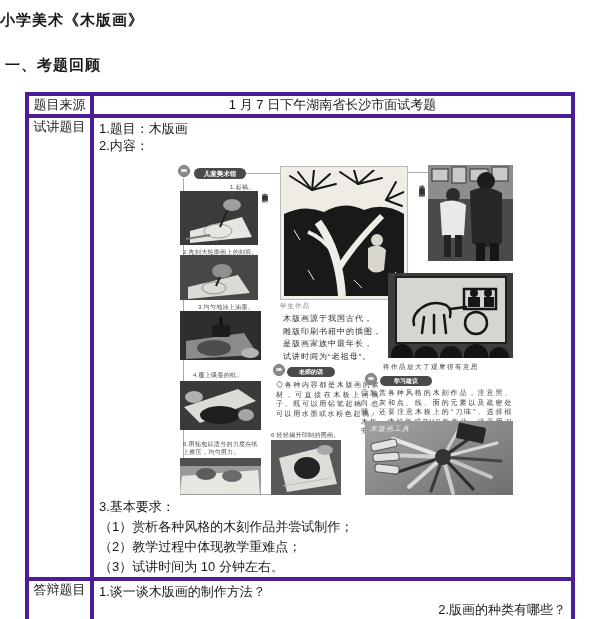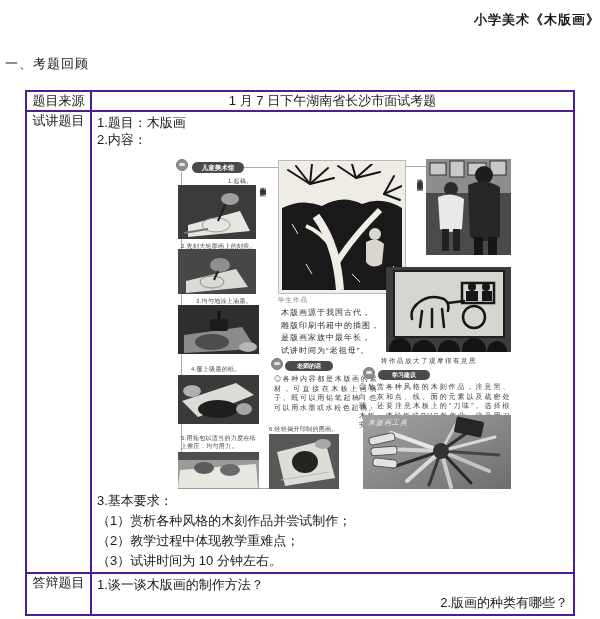--- a/index.html
+++ b/index.html
@@ -1,21 +1,21 @@
 <!DOCTYPE html>
 <html><head>
 <meta charset="utf-8">
 <style>
   * { margin:0; padding:0; box-sizing:border-box; }
   html,body { width:600px; height:619px; background:#ffffff; overflow:hidden;
               font-family:"Liberation Sans","DejaVu Sans",sans-serif; color:#1a1a1a; }
-  .doc-title { text-align:right; font-size:13px; font-weight:700; padding-top:11px; letter-spacing:1px; }
-  .section-heading { font-size:13px; font-weight:400; margin:26px 0 0 5px; letter-spacing:1px; }
+  .doc-title { text-align:left; font-size:15px; font-weight:700; padding-top:11px; letter-spacing:1px; }
+  .section-heading { font-size:15px; font-weight:700; margin:26px 0 0 5px; letter-spacing:1px; }
   table.exam { border-collapse:collapse; margin:17px 0 0 25px; width:550px; table-layout:fixed; }
-  table.exam td { border:2px solid #4c1d95; font-size:13px; vertical-align:top; }
+  table.exam td { border:4px solid #4c1d95; font-size:13px; vertical-align:top; }
   table.exam { border:2px solid #000; }
   td.lbl { width:65px; text-align:center; vertical-align:middle; }
   tr.r1 td { height:20px; vertical-align:middle; }
   td.src-val { text-align:center;margin-top:24px; }
   td.lecture-cell { height:462px; padding:2px 5px 0 5px; position:relative;margin-left:21px; }
   .line17 { line-height:17px; }
   .line20 { line-height:20px; }
 
   
   .scan { position:relative; width:333px; height:337px; margin:4px 0 0 81px; font-family:"Liberation Sans",sans-serif; }

